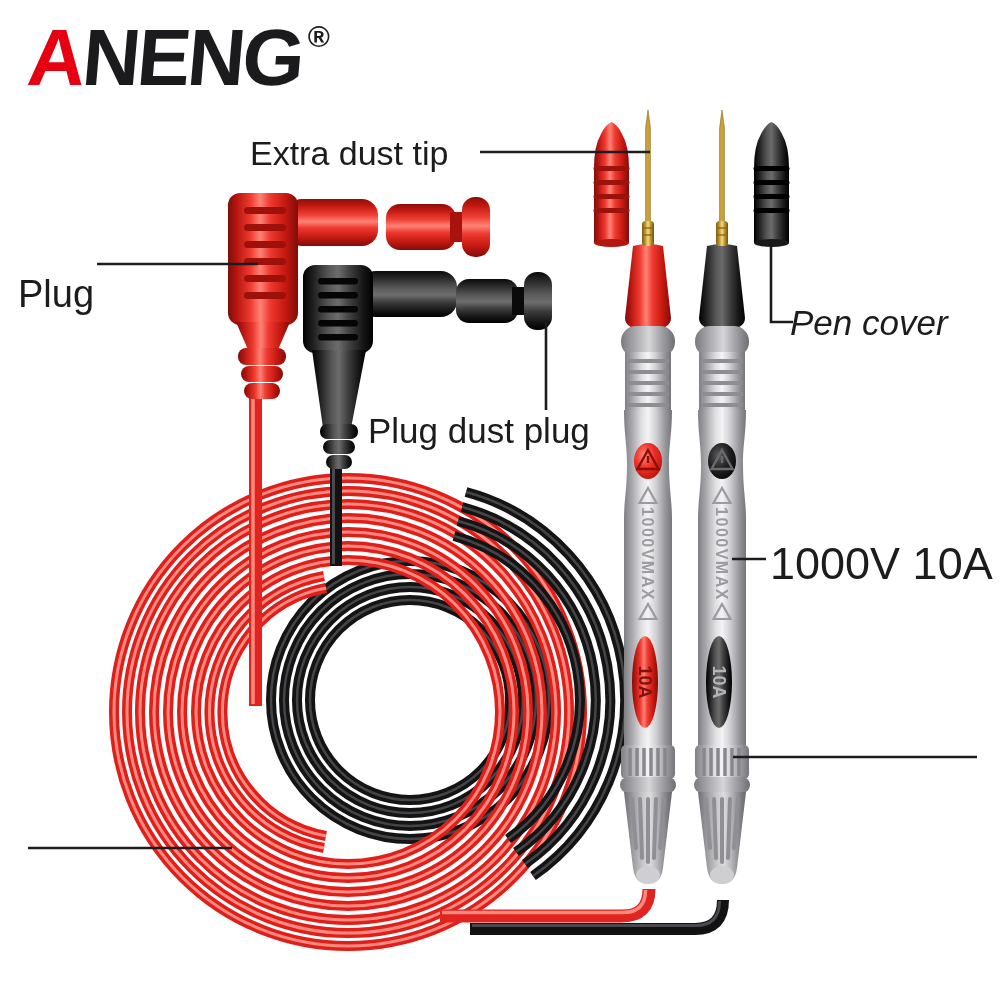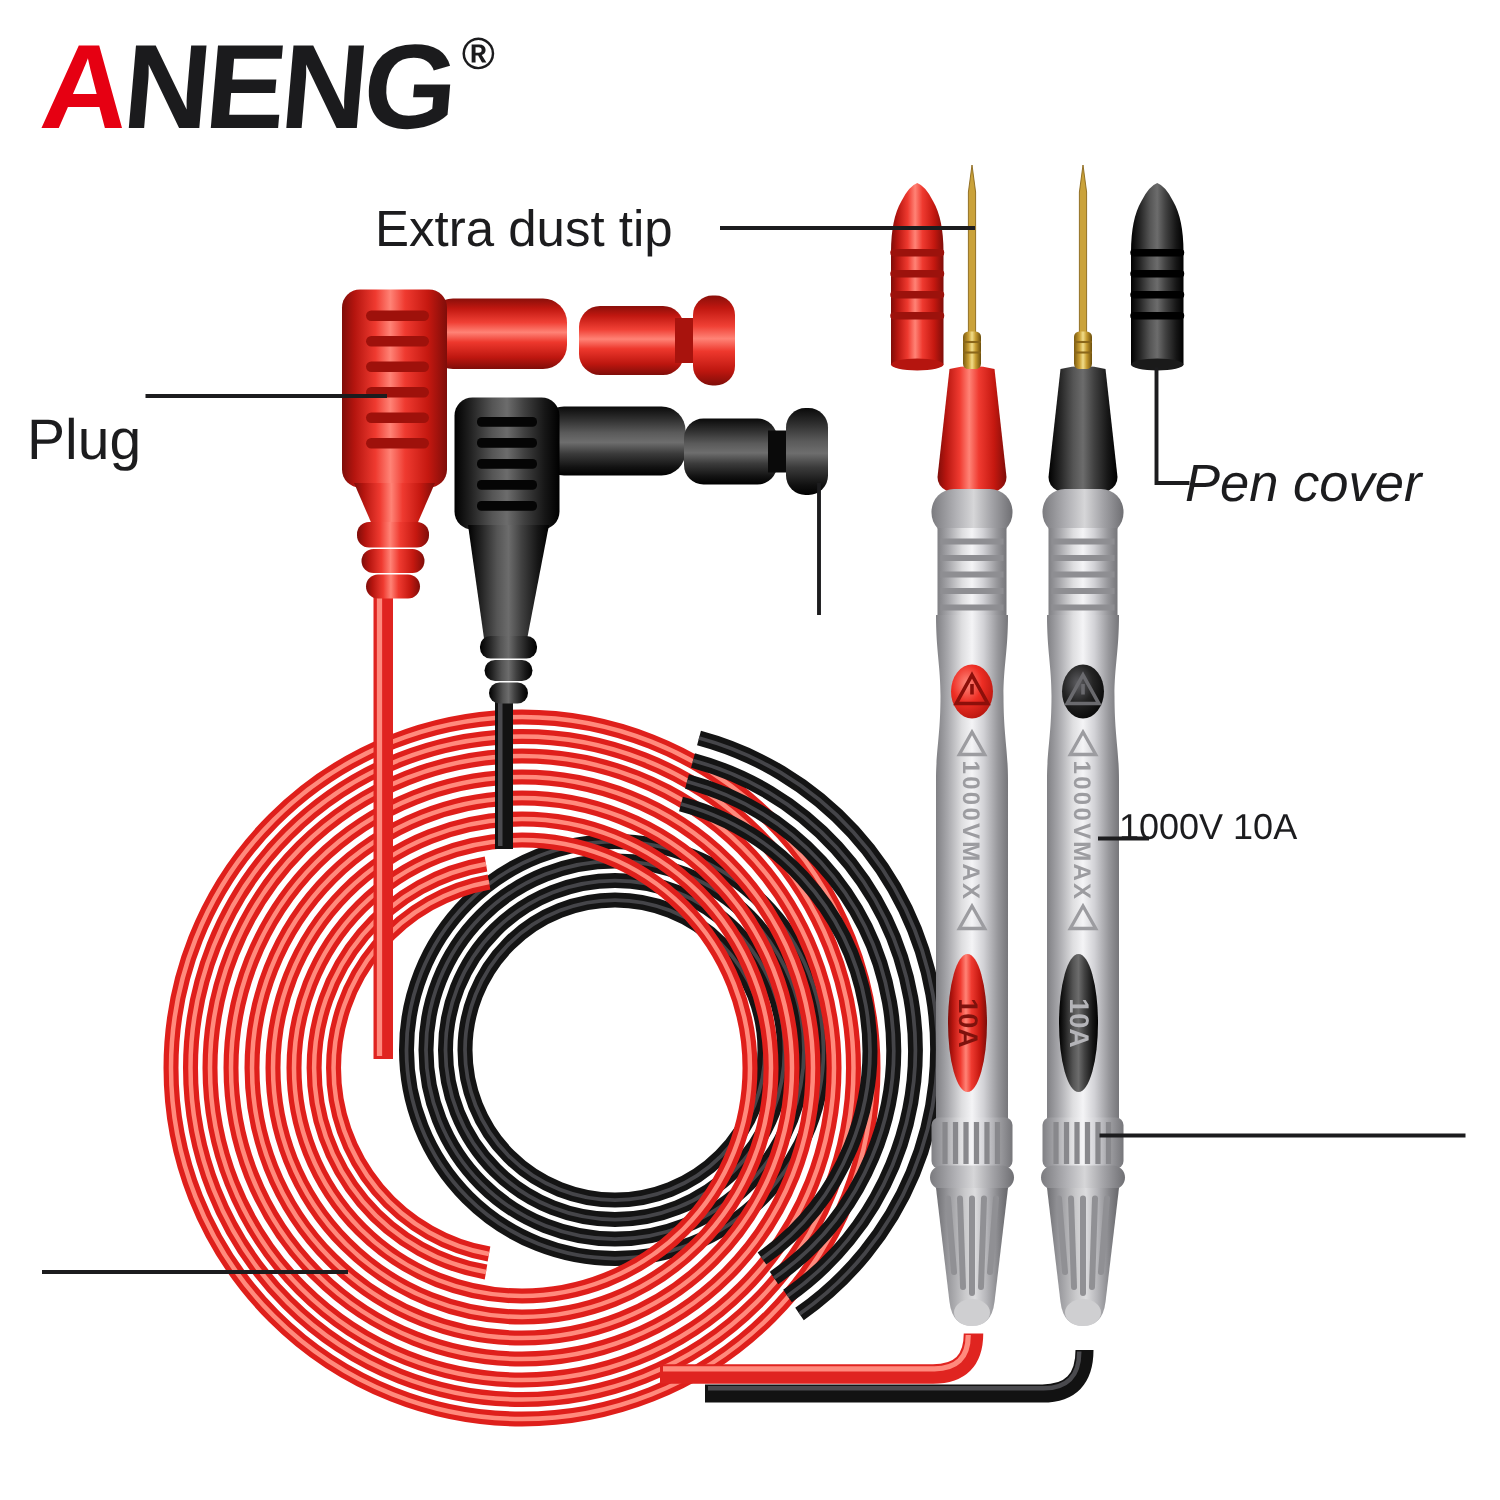--- a/index.html
+++ b/index.html
@@ -11,21 +11,21 @@
         color:#1b1b1d;transform:skewX(-5deg);}
   .logo-text{font-size:80px;font-weight:900;letter-spacing:-3px;line-height:1.0;}
   .logo-a{color:#e60012;}
   .logo-reg{font-size:30px;font-weight:700;margin-left:4px;margin-top:2px;transform:skewX(5deg);}
   
   .callout{position:absolute;color:#1c1c1e;white-space:nowrap;}
   .lbl-extra{left:250px;top:134px;font-size:34px;}
   .lbl-plug{left:18px;top:241px;font-size:38px;margin-top:32px;}
   .lbl-pencover{left:790px;top:303px;font-size:35px;font-style:italic;}
   .lbl-dustplug{left:368px;top:411px;font-size:35px;}
-  .lbl-rating{left:746px;top:538px;font-size:24px;}
+  .lbl-rating{left:770px;top:538px;font-size:45px;}
   .lbl-antislip{left:761px;top:762px;font-size:31px;line-height:1.18;white-space:normal;width:230px;}
   .lbl-pvc{left:25px;top:851px;font-size:37px;line-height:1.14;white-space:normal;width:230px;}
 </style>
 </head>
 <body>
 
 <div class="stage">
 
   <svg class="art" width="1000" height="1000" viewBox="0 0 1000 1000">
     <defs>
@@ -324,18 +324,19 @@
     <span class="logo-text"><span class="logo-a">A</span><span>NENG</span></span>
     <span class="logo-reg">®</span>
   </div>
 
   <div class="callout lbl-extra">Extra dust tip</div>
 
   <div class="callout lbl-plug">Plug</div>
 
   <div class="callout lbl-pencover">Pen cover</div>
 
+  <div class="callout lbl-dustplug">Plug dust plug</div>
 
   <div class="callout lbl-rating">1000V 10A</div>
 
 
 
 </div>
 
 </body></html>

